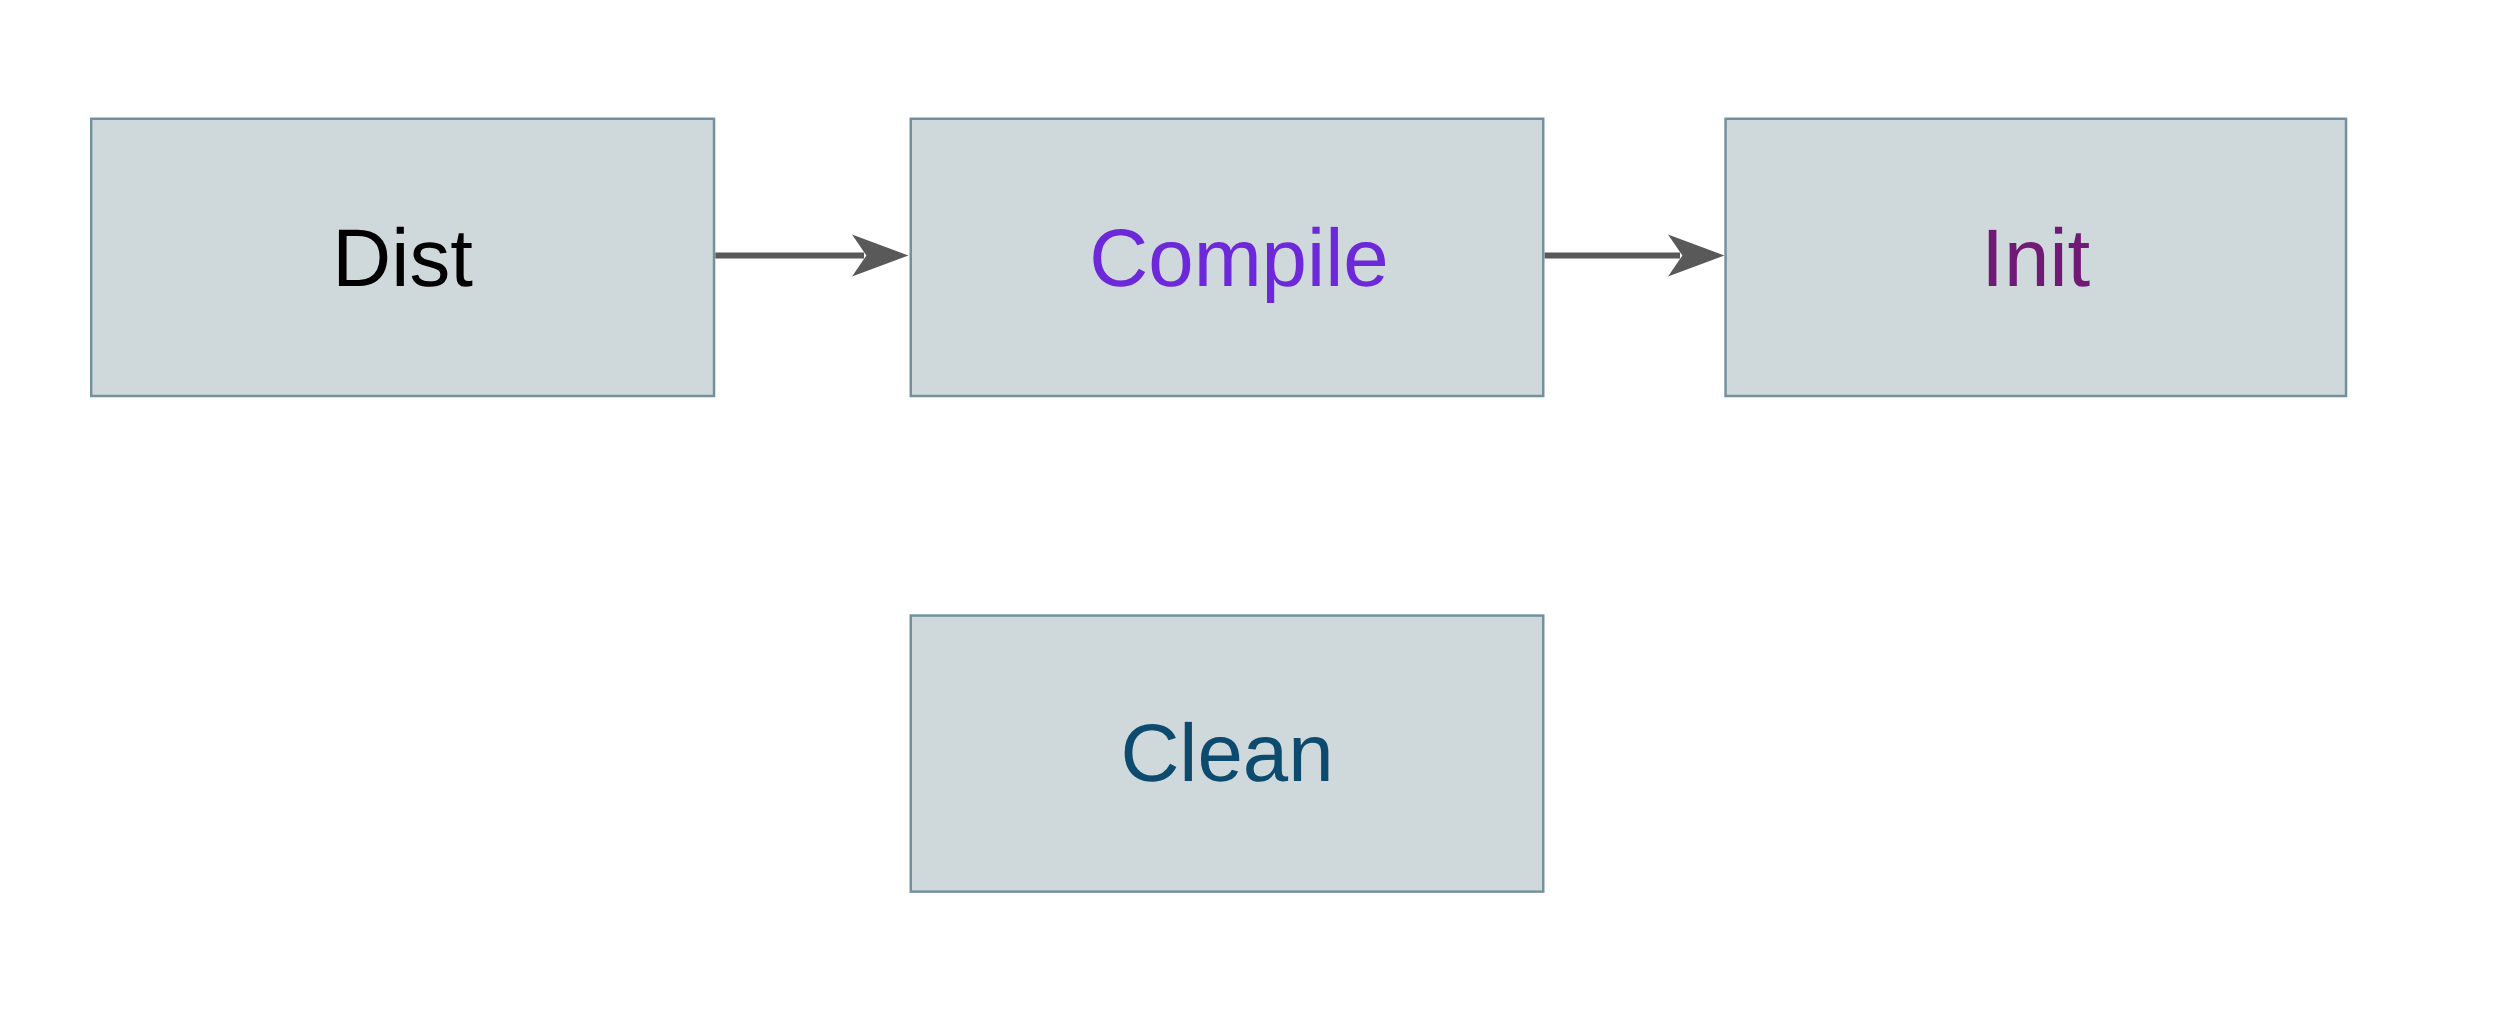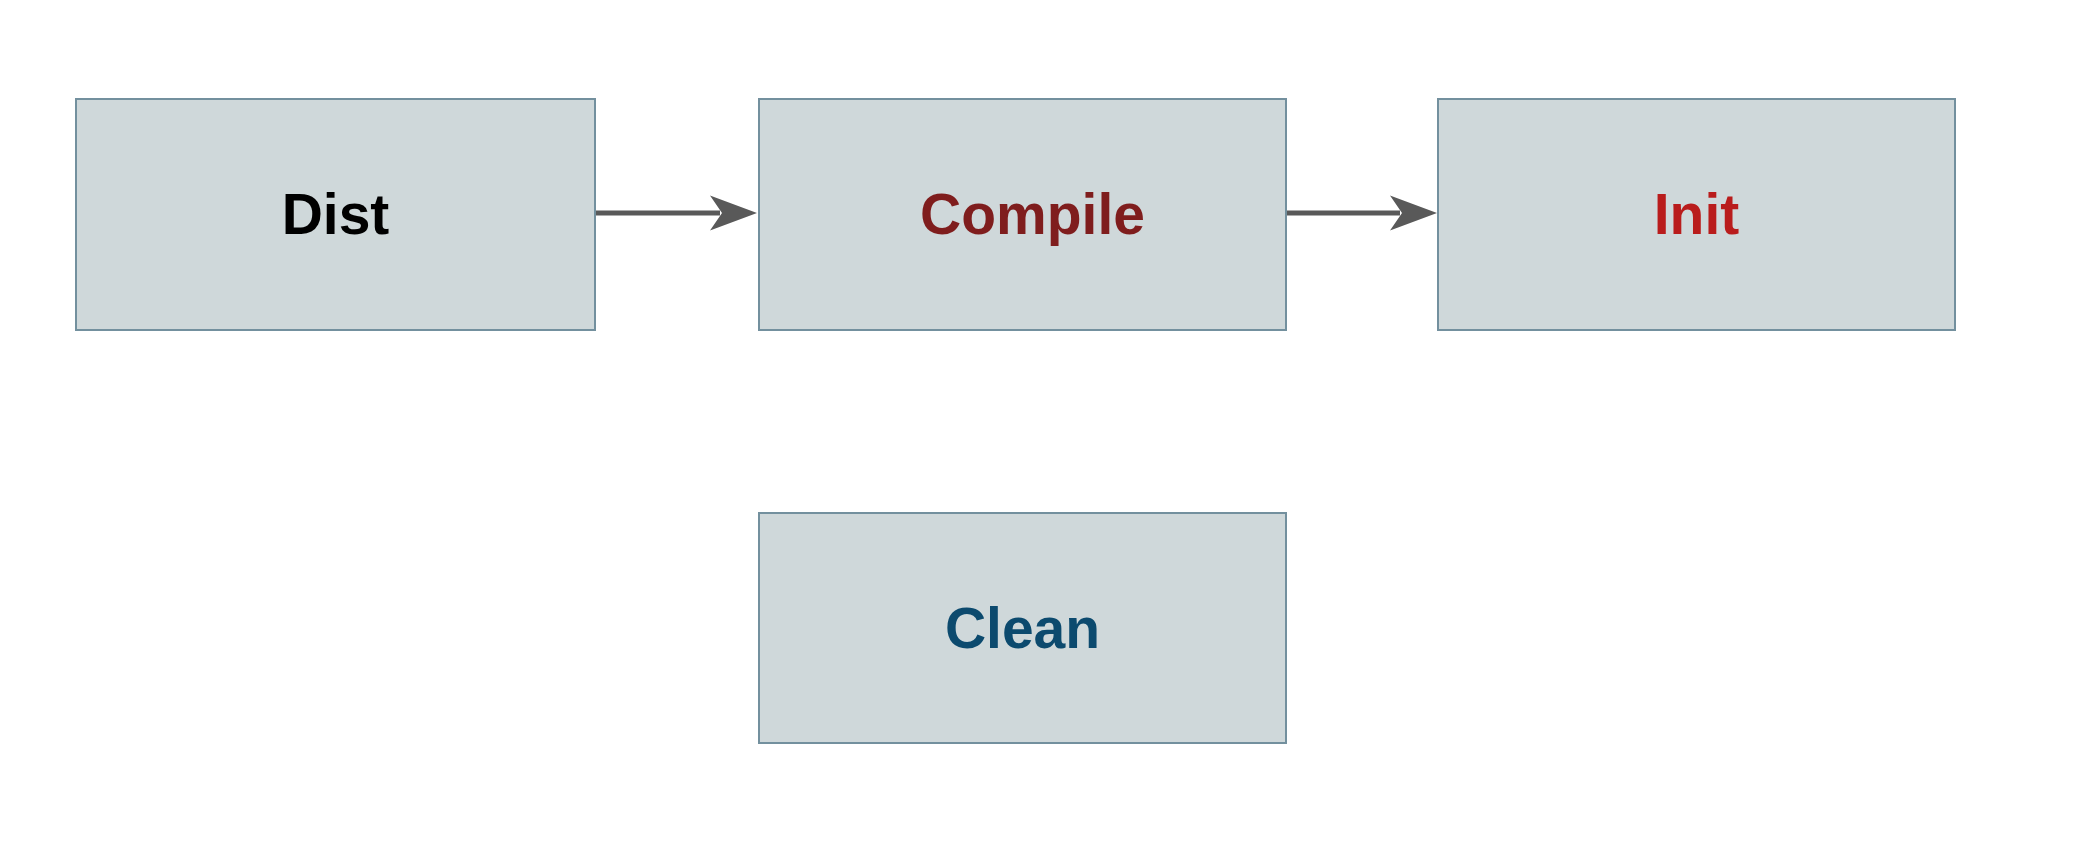--- a/index.html
+++ b/index.html
@@ -18,26 +18,25 @@
   .node {
     position: absolute;
     box-sizing: border-box;
     border: 2px solid #73909e;   
     background: #cfd8da;         
     display: flex;
     align-items: center;
     justify-content: center;
   }
   .node-label {
-    font-size: 57px;
+    font-size: 68px;
     line-height: 1;
     color: #000000;              
     letter-spacing: 0px;
     white-space: nowrap;
-    font-weight: bold;
   }
   .node-dist    { left: 75px;   top: 98px;  width: 521px; height: 233px; }
   .node-compile { left: 758px;  top: 98px;  width: 529px; height: 233px; }
   .node-init    { left: 1437px; top: 98px;  width: 519px; height: 233px; }
   .node-clean   { left: 758px;  top: 512px; width: 529px; height: 232px; }
   .arrow {
     position: absolute;
     display: block;
   }
   .arrow-1 { left: 596px;  top: 189px; }
@@ -46,25 +45,25 @@
 </head>
 <body style="background: rgb(255, 255, 255);">
 
 <div class="canvas">
 
   <div class="node node-dist" style="background: rgb(207, 216, 218); border-color: rgb(115, 144, 158);">
     <span class="node-label" style="color: rgb(0, 0, 0);">Dist</span>
   </div>
 
   <div class="node node-compile" style="background: rgb(207, 216, 218); border-color: rgb(115, 144, 158);">
-    <span class="node-label" style="color: #7f1d1d; margin-left: 20px;">Compile</span>
+    <span class="node-label" style="color: #6d28d9; margin-left: 20px;">Compile</span>
   </div>
 
   <div class="node node-init" style="background: rgb(207, 216, 218); border-color: rgb(115, 144, 158);">
-    <span class="node-label" style="color: #b91c1c;">Init</span>
+    <span class="node-label" style="color: #701a75;">Init</span>
   </div>
 
   <div class="node node-clean" style="background: rgb(207, 216, 218); border-color: rgb(115, 144, 158);">
     <span class="node-label" style="color: #0c4a6e;">Clean</span>
   </div>
 
   <svg class="arrow arrow-1" width="161" height="48" viewBox="0 0 161 48" aria-hidden="true">
     <line x1="0" y1="24" x2="124" y2="24" stroke="#595959" stroke-width="5"></line>
     <polygon points="114,6.5 161,24 114,41.5 126,24" fill="#595959"></polygon>
   </svg>

